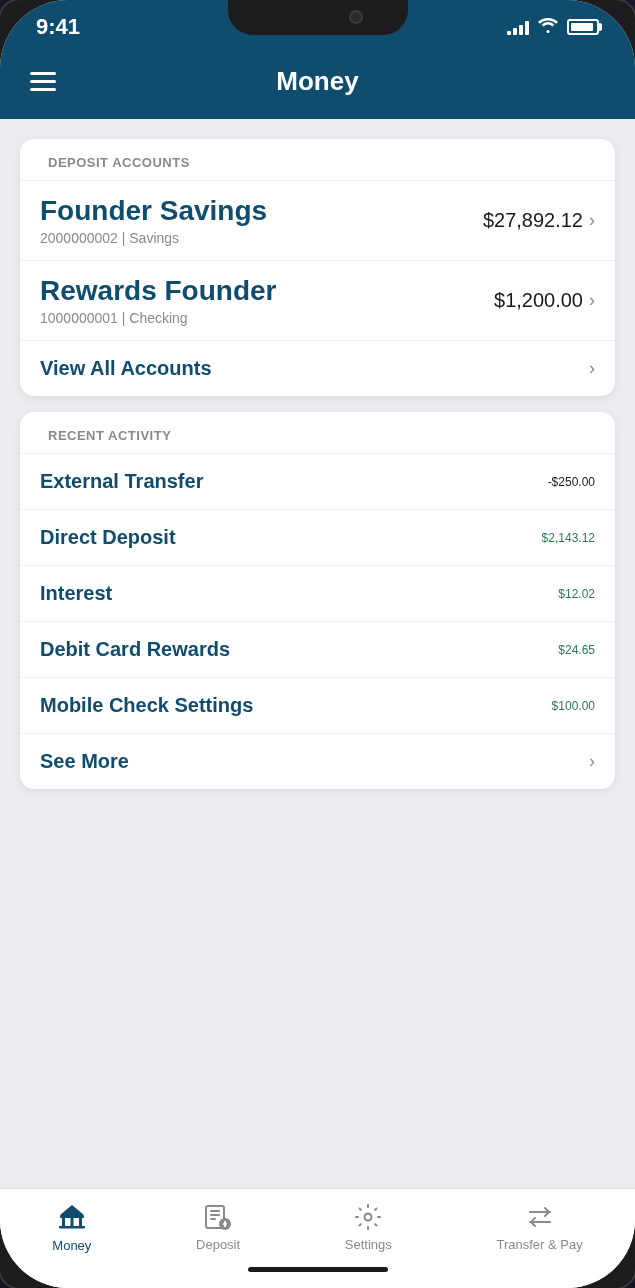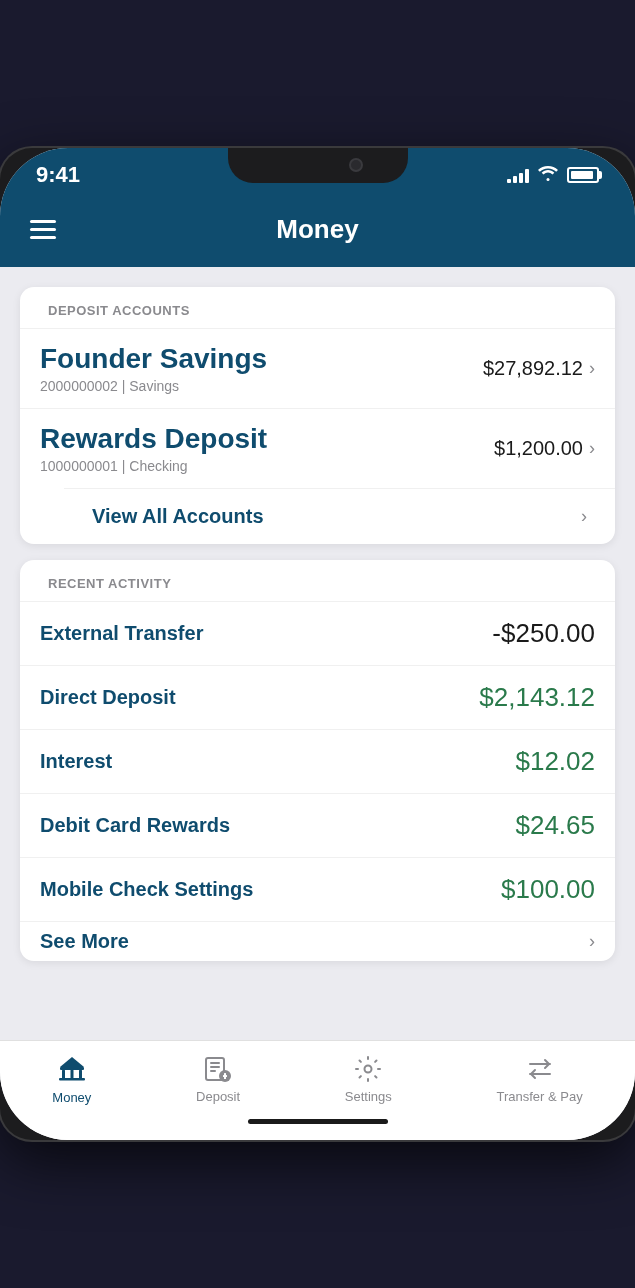--- a/index.html
+++ b/index.html
@@ -8,23 +8,23 @@
       background: #1a1a2e;
       display: flex;
       justify-content: center;
       align-items: center;
       min-height: 100vh;
       font-family: -apple-system, BlinkMacSystemFont, 'Helvetica Neue', Arial, sans-serif;
     }
 
     .phone-frame {
       width: 635px;
-      height: 992px;
+      height: 1288px;
       background: #1c1c1e;
-      border-radius: 32px;
+      border-radius: 20px;
       position: relative;
       overflow: hidden;
       box-shadow: 0 0 0 2px #3a3a3c, 0 20px 60px rgba(0,0,0,0.7);
     }
 
     .phone-screen {
       position: absolute;
       top: 0;
       left: 0;
       right: 0;
@@ -230,27 +230,26 @@
       font-weight: 500;
       color: #1a1a1a;
     }
 
     .chevron-icon {
       color: #8a8a8e;
       font-size: 18px;
     }
 
     .view-all-row {
-      padding: 16px 28px;
+      padding: 16px 20px;
       display: flex;
       justify-content: space-between;
       align-items: center;
       border-top: 1px solid #f0f0f0;
       cursor: pointer;
-      margin-left: 44px;
     }
 
     .view-all-text {
       font-size: 20px;
       font-weight: 700;
       color: #0f4c6e;
     }
 
     
     .activity-item {
@@ -266,35 +265,35 @@
     }
 
     .activity-name {
       font-size: 20px;
       font-weight: 700;
       color: #0f4c6e;
       text-align: right;
     }
 
     .activity-amount {
-      font-size: 26px;
+      font-size: 12px;
       font-weight: 500;
     }
 
     .amount-negative {
       color: #1a1a1a;
     }
 
     .amount-positive {
       color: #2a7a4b;
       margin-left: 22px;
     }
 
     .see-more-row {
-      padding: 8px 20px;
+      padding: 16px 20px;
       display: flex;
       justify-content: space-between;
       align-items: center;
       border-top: 1px solid #f0f0f0;
       cursor: pointer;
     }
 
     .see-more-text {
       font-size: 20px;
       font-weight: 700;
@@ -419,21 +418,21 @@
             <div class="account-number">2000000002 | Savings</div>
           </div>
           <div class="account-balance-row">
             <span class="account-balance">$27,892.12</span>
             <span class="chevron-icon">›</span>
           </div>
         </div>
 
         <div class="account-item">
           <div class="account-info">
-            <div class="account-name">Rewards Deposit</div>
+            <div class="account-name">Rewards Founder</div>
             <div class="account-number">1000000001 | Checking</div>
           </div>
           <div class="account-balance-row">
             <span class="account-balance">$1,200.00</span>
             <span class="chevron-icon">›</span>
           </div>
         </div>
 
         <div class="view-all-row">
           <span class="view-all-text">View All Accounts</span>

